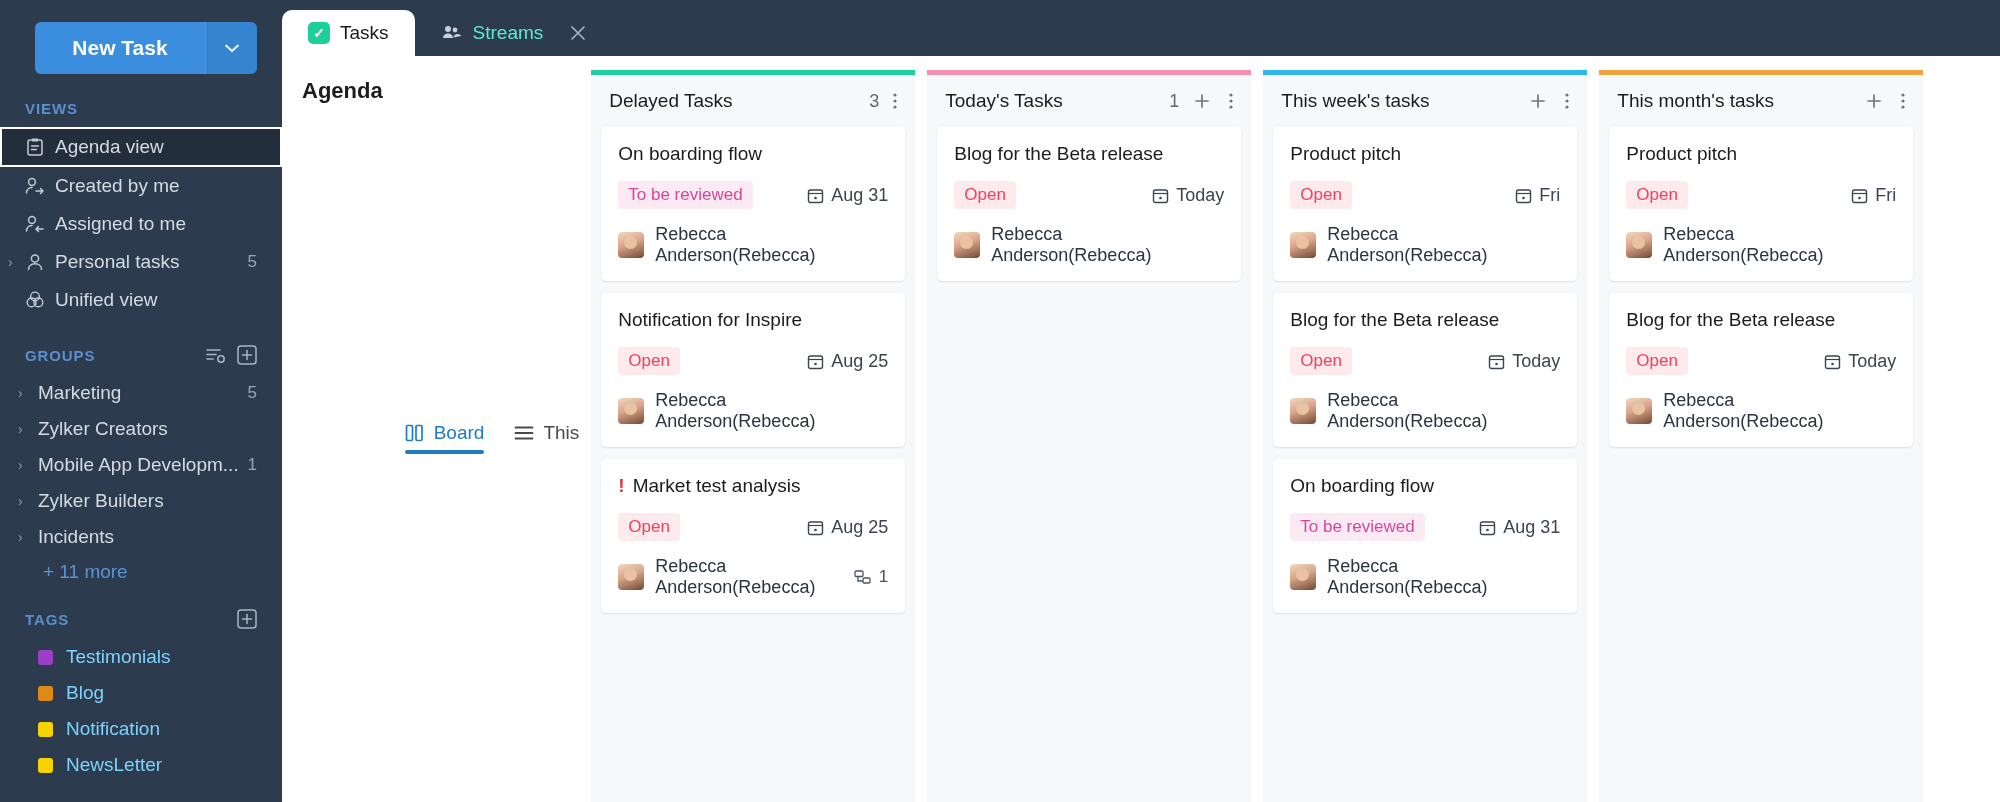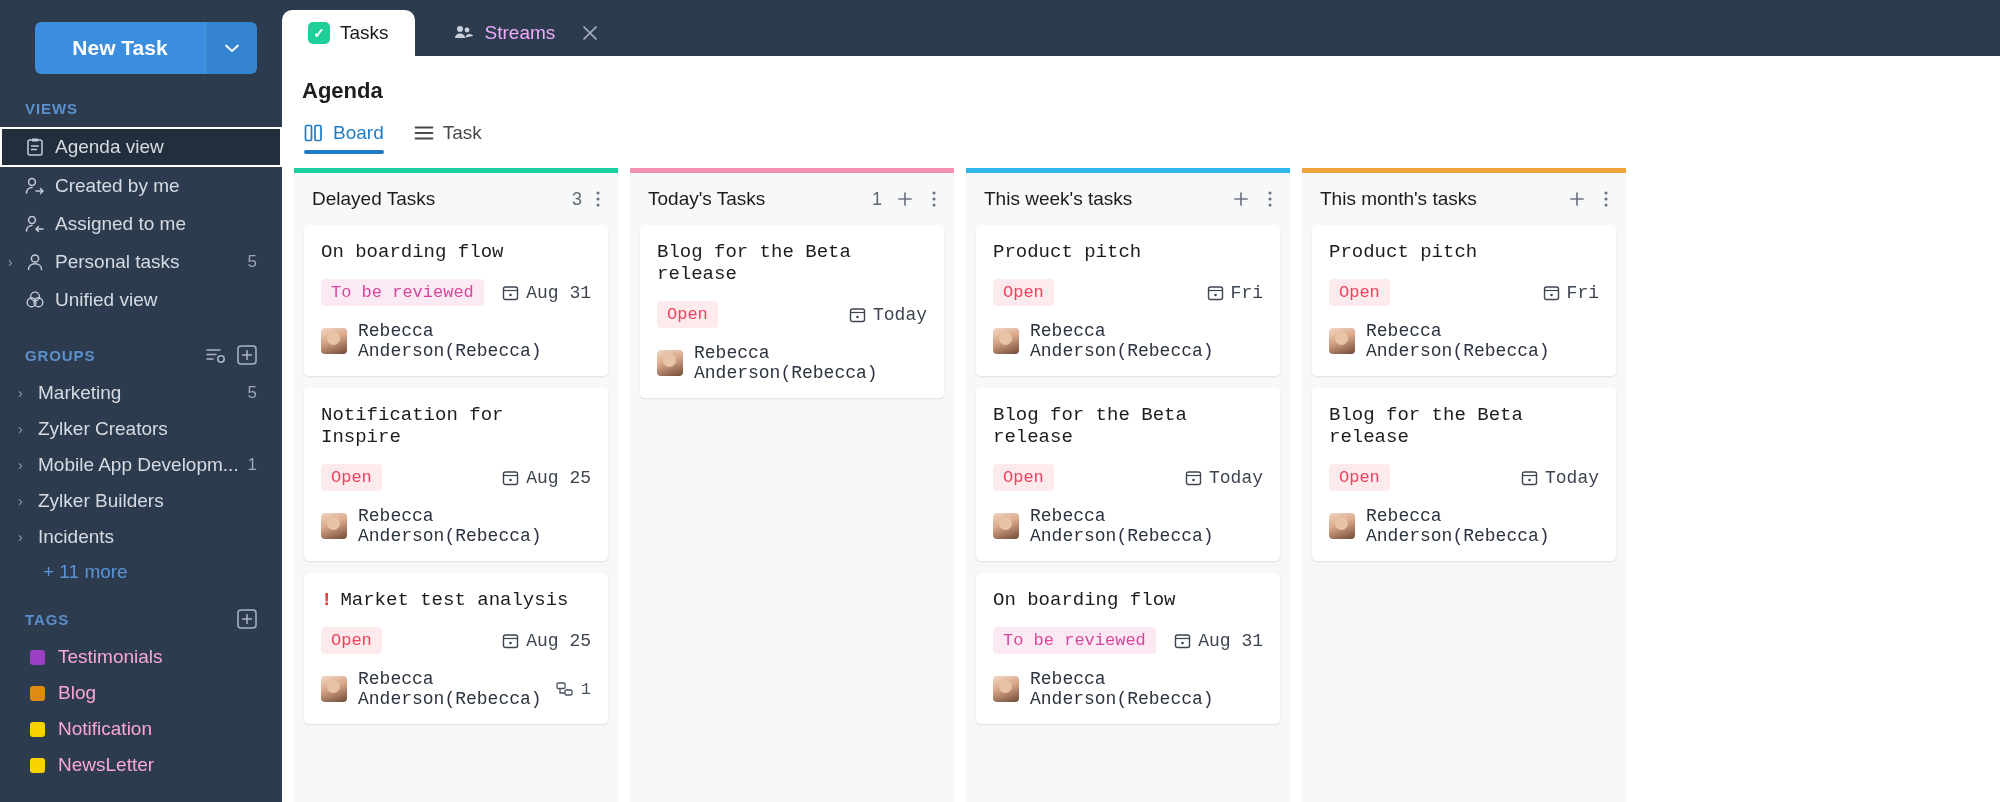--- a/index.html
+++ b/index.html
@@ -58,47 +58,47 @@
     padding: 0 25px 0 18px; font-size: 19px; color: #d6dbe2; cursor: pointer;
   }
   .grp-item .chev { width: 20px; flex: 0 0 20px; color: #8e9aab; font-size: 14px; }
   .grp-item .label { flex: 1; white-space: nowrap; overflow: hidden; text-overflow: ellipsis; }
   .grp-item .count { color: #9aa6b5; font-size: 17px; margin-left: 8px; }
   .more-link {
     padding: 6px 25px 0 43px; color: #5b93d6; font-size: 19px; cursor: pointer;
   }
   .tag-item {
     display: flex; align-items: center; height: 36px;
-    padding: 0 25px 0 30px; font-size: 19px; color: #f9a8d4; cursor: pointer;
+    padding: 0 25px 0 38px; font-size: 19px; color: #7dd3fc; cursor: pointer;
   }
   .swatch { width: 15px; height: 15px; border-radius: 3px; margin-right: 13px; flex: 0 0 15px; }
 
   
   .main { flex: 1; height: 802px; background: #fff; display: flex; flex-direction: column; position: relative; }
   .tabbar {
     height: 56px; background: #2d3b4e; display: flex; align-items: flex-end;
     padding-left: 0; position: relative; flex: 0 0 56px;
   }
   .tab {
     display: flex; align-items: center; gap: 10px;
     height: 46px; padding: 0 26px; font-size: 19px; cursor: pointer;
     position: relative;
   }
   .tab.active {
     background: #fff; color: #1b1b1b; font-weight: normal;
     border-radius: 10px 10px 0 0; height: 46px; z-index: 2;
   }
-  .tab.inactive { color: #f0abfc; margin-left: 12px; }
+  .tab.inactive { color: #5eead4; }
   .tab-close { margin-left: 16px; color: #aab4c2; font-size: 20px; }
   .check-ico {
     width: 22px; height: 22px; border-radius: 5px; background: #1ecf9a;
     display: flex; align-items: center; justify-content: center;
     color: #fff; font-size: 14px; font-weight: bold;
   }
-  .page-body { flex: 1; background: #fff; display: flex; flex-direction: column; overflow: hidden; }
+  .page-body { flex: 1; background: #fff; display: flex; flex-direction: row; overflow: hidden; }
   .page-title { font-size: 22px; font-weight: bold; color: #1d1d1d; padding: 22px 0 0 20px; }
   .viewtabs { display: flex; align-items: center; gap: 30px; padding: 18px 0 0 22px; }
   .vtab {
     display: flex; align-items: center; gap: 9px; font-size: 19px;
     color: #4a4a4a; padding-bottom: 10px; cursor: pointer; position: relative;
   }
   .vtab.active { color: #1f7cc4; }
   .vtab.active::after {
     content: ""; position: absolute; left: 0; right: 0; bottom: 0;
     height: 4px; background: #1f7cc4; border-radius: 2px;
@@ -114,21 +114,21 @@
     display: flex; flex-direction: column; overflow: hidden;
     border-top: 5px solid #999;
   }
   .col-head {
     display: flex; align-items: center; height: 52px;
     padding: 0 14px 0 18px; background: #f7f8f9; gap: 10px;
   }
   .col-title { font-size: 19px; font-weight: normal; color: #1c1c1c; flex: 1; }
   .col-count { font-size: 18px; color: #5e6773; }
   .col-ic { font-size: 20px; color: #6b7682; cursor: pointer; padding: 0 3px; line-height: 1; }
-  .col-body { flex: 1; padding: 0 10px 10px 10px; overflow: hidden; display: flex; flex-direction: column; gap: 12px; font-family: Liberation Mono, monospace; }
+  .col-body { flex: 1; padding: 0 10px 10px 10px; overflow: hidden; display: flex; flex-direction: column; gap: 12px; }
   .card {
     background: #fff; border-radius: 5px; padding: 16px 17px 15px 17px;
     box-shadow: 0 1px 2px rgba(0,0,0,0.10); cursor: pointer;
   }
   .card-title {
     font-size: 19px; color: #1c1c1c; margin-bottom: 16px;
     display: flex; align-items: center; gap: 8px;
   }
   .prio { color: #e03a3a; font-weight: bold; font-size: 19px; }
   .card-row2 { display: flex; align-items: center; justify-content: space-between; margin-bottom: 15px; }
@@ -333,21 +333,21 @@
               </svg>
             </span>
             <span>Board</span>
           </div>
           <div class="vtab">
             <span>
               <svg width="20" height="16" viewBox="0 0 20 16">
                 <path d="M1.5 2.5h17M1.5 8h17M1.5 13.5h17" stroke="#4a4a4a" stroke-width="1.8" stroke-linecap="round"></path>
               </svg>
             </span>
-            <span>Task</span>
+            <span>This</span>
           </div>
         </div>
       <div class="board" id="board">
           <div class="column" style="border-top-color: rgb(30, 207, 160);">
             <div class="col-head">
               <span class="col-title">Delayed Tasks</span>
               <span class="col-count">3</span>
               <span class="col-ic">
                 <svg width="6" height="20" viewBox="0 0 6 20">
                   <circle cx="3" cy="4" r="1.6" fill="#6b7682"></circle>

